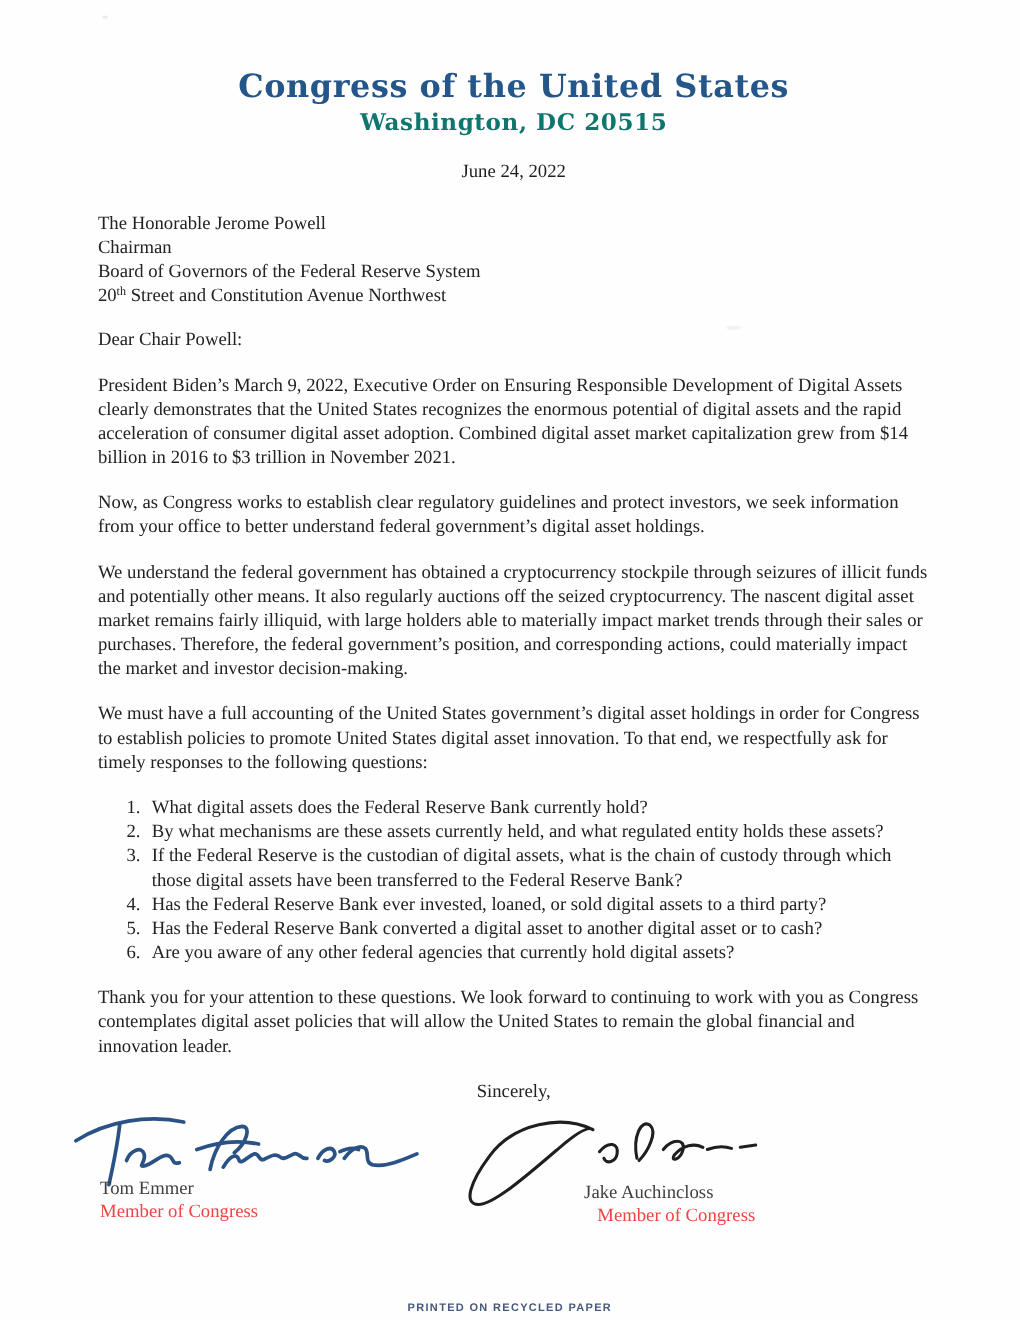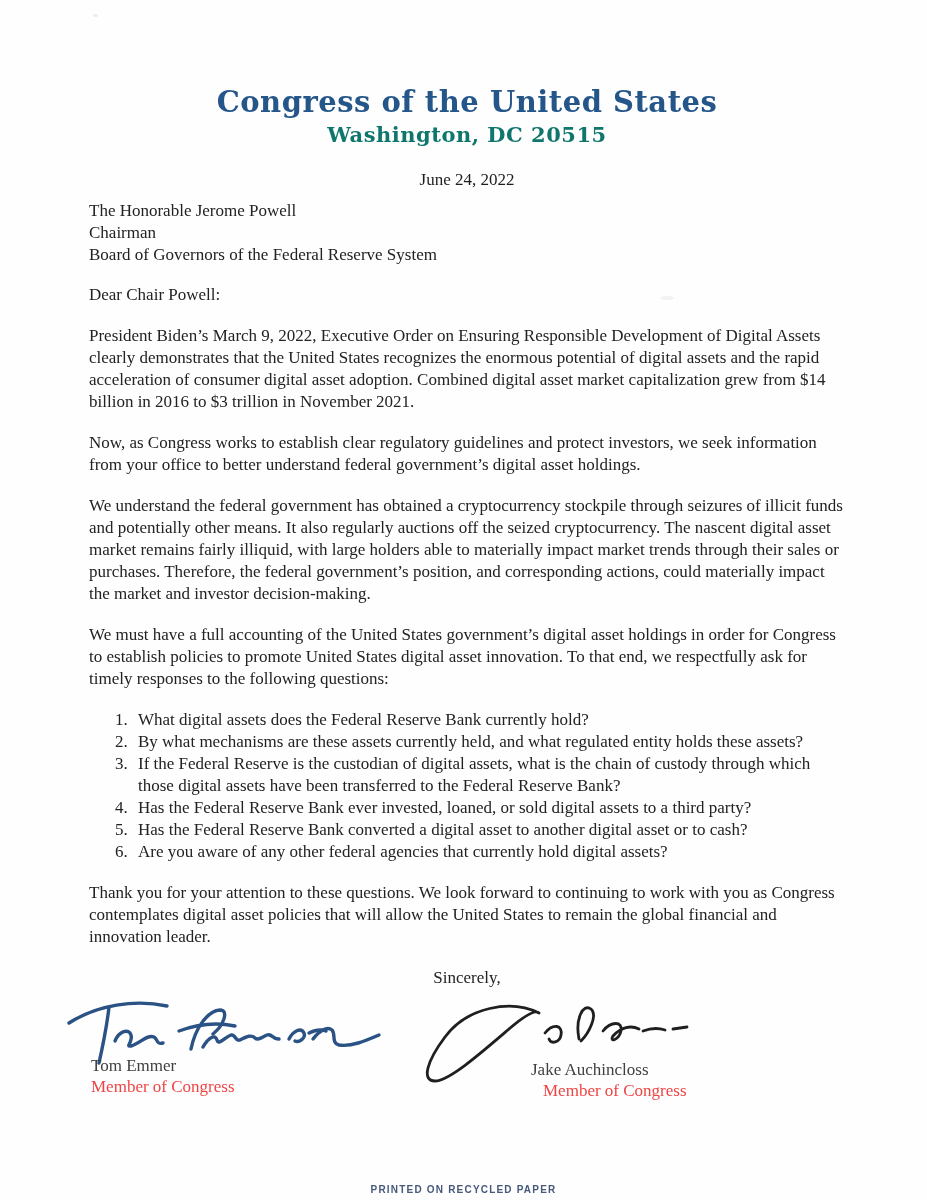--- a/index.html
+++ b/index.html
@@ -17,40 +17,39 @@
     padding: 60px 82px 0 89px;
   }
   .letterhead { text-align: center; }
   .letterhead-line1 {
     font-family: "DejaVu Serif", serif;
     font-weight: 700;
     font-size: 29px;
     line-height: 36px;
     color: #25568a;
     letter-spacing: 0.5px;
-    margin-top: 24px;
   }
   .letterhead-line2 {
     font-family: "DejaVu Serif", serif;
     font-weight: 700;
     font-size: 21px;
     line-height: 26px;
     color: #0f766e;
     letter-spacing: 0.5px;
     margin-top: 2px;
   }
   .date-line {
     text-align: center;
     font-size: 17px;
     line-height: 22px;
     margin-top: 21px;
     color: #1e1e1e;
   }
   .recipient {
-    margin-top: 9px;
+    margin-top: 25px;
     font-size: 17px;
     line-height: 22px;
   }
   .recipient div { white-space: pre-wrap; }
   sup { font-size: 11px; line-height: 0; vertical-align: 6px; }
   .salutation {
     margin-top: 18px;
     font-size: 17px;
     line-height: 22px;
   }
@@ -124,20 +123,21 @@
       <div class="letterhead-line1">Congress of the United States</div>
       <div class="letterhead-line2">Washington, DC 20515</div>
     </div>
 
     <div class="date-line">June 24, 2022</div>
 
     <div class="recipient">
       <div>The Honorable Jerome Powell</div>
       <div>Chairman</div>
       <div>Board of Governors of the Federal Reserve System</div>
+      <div><span>20</span><sup>th</sup><span> Street and Constitution Avenue Northwest</span></div>
     </div>
 
     <div class="salutation">Dear Chair Powell:</div>
 
     <p class="para">President Biden’s March 9, 2022, Executive Order on Ensuring Responsible Development of Digital Assets clearly demonstrates that the United States recognizes the enormous potential of digital assets and the rapid acceleration of consumer digital asset adoption. Combined digital asset market capitalization grew from $14 billion in 2016 to $3 trillion in November 2021.</p>
     <p class="para">Now, as Congress works to establish clear regulatory guidelines and protect investors, we seek information from your office to better understand federal government’s digital asset holdings.</p>
     <p class="para">We understand the federal government has obtained a cryptocurrency stockpile through seizures of illicit funds and potentially other means. It also regularly auctions off the seized cryptocurrency. The nascent digital asset market remains fairly illiquid, with large holders able to materially impact market trends through their sales or purchases. Therefore, the federal government’s position, and corresponding actions, could materially impact the market and investor decision-making.</p>
     <p class="para">We must have a full accounting of the United States government’s digital asset holdings in order for Congress to establish policies to promote United States digital asset innovation. To that end, we respectfully ask for timely responses to the following questions:</p>
 
     <ol class="question-list">

